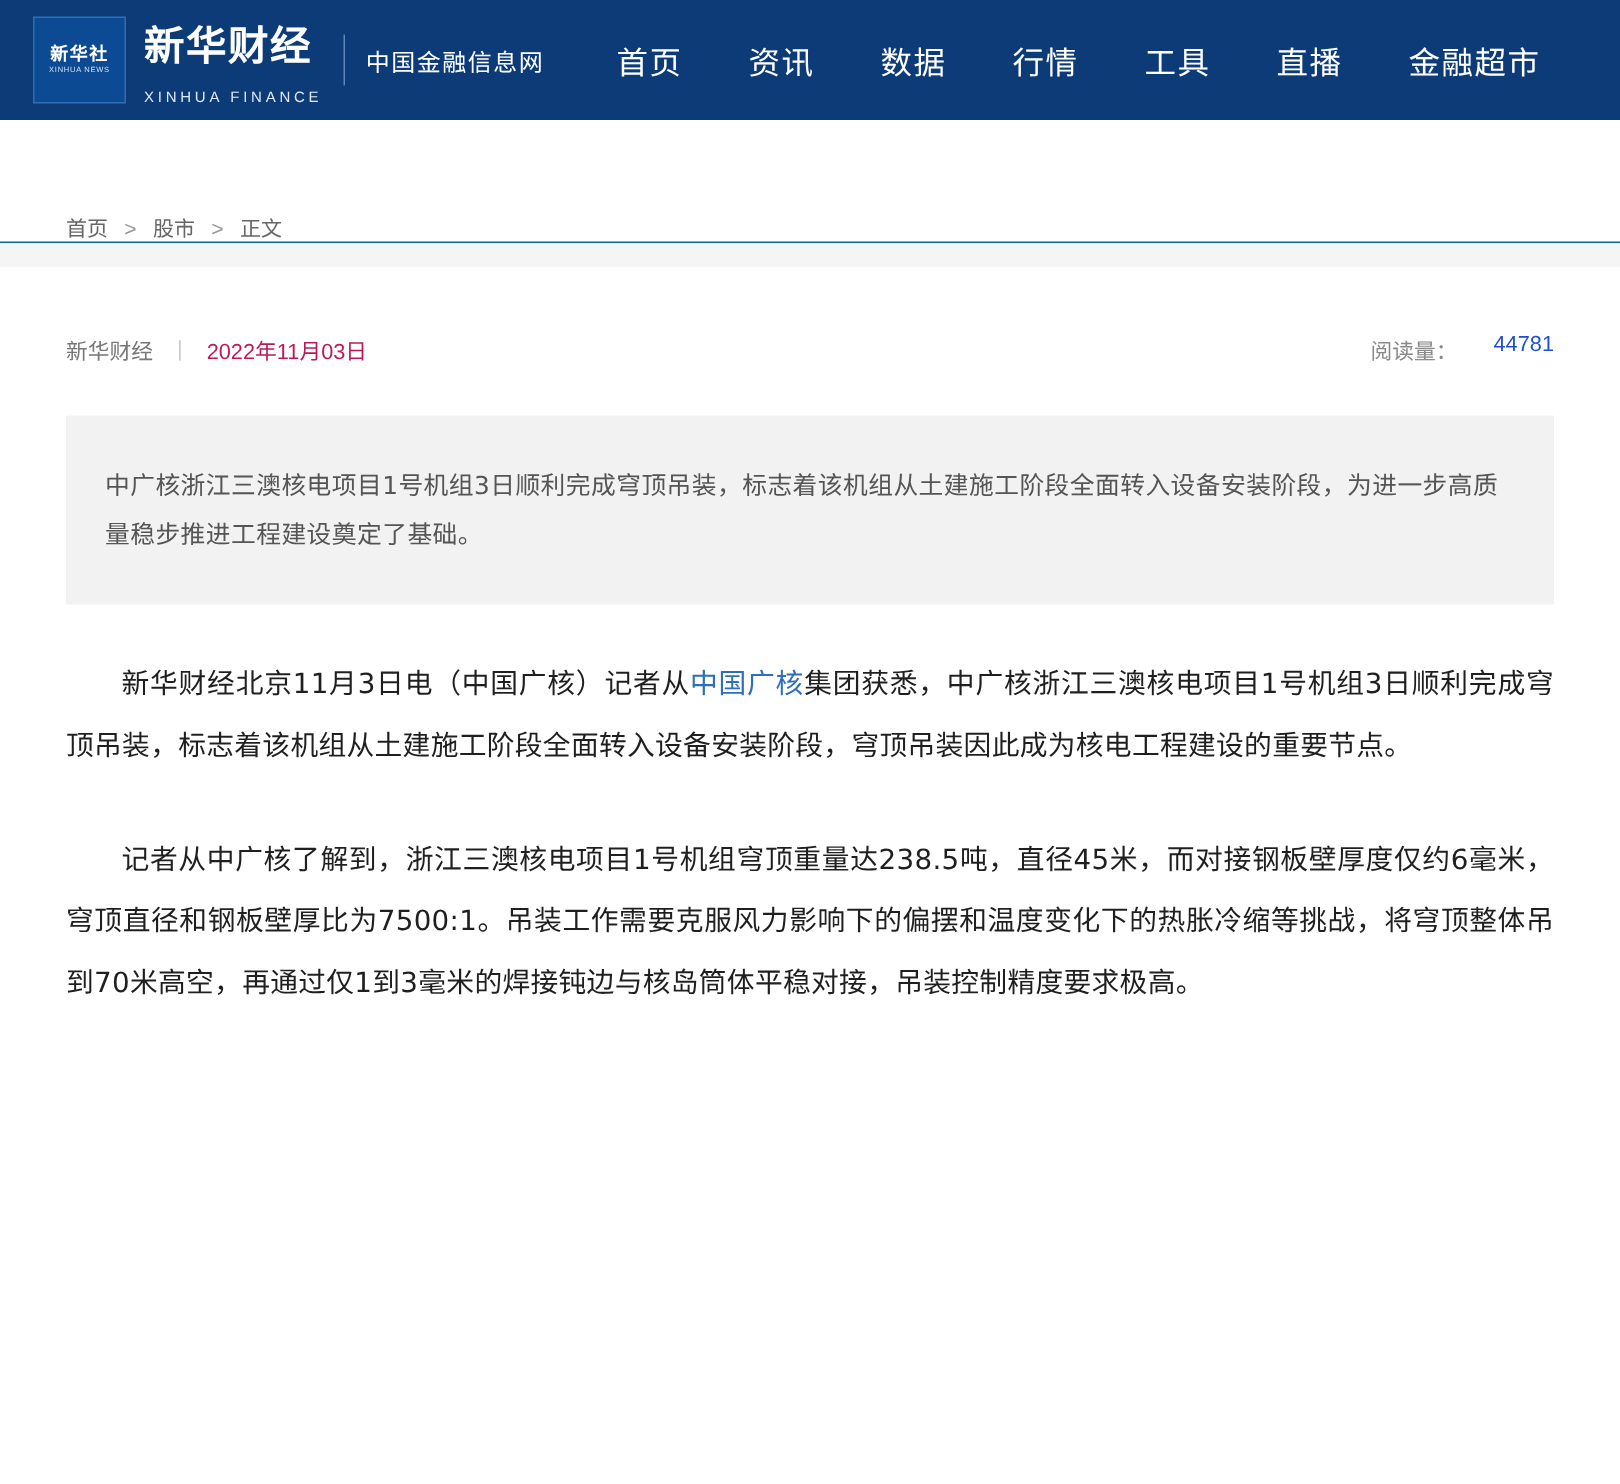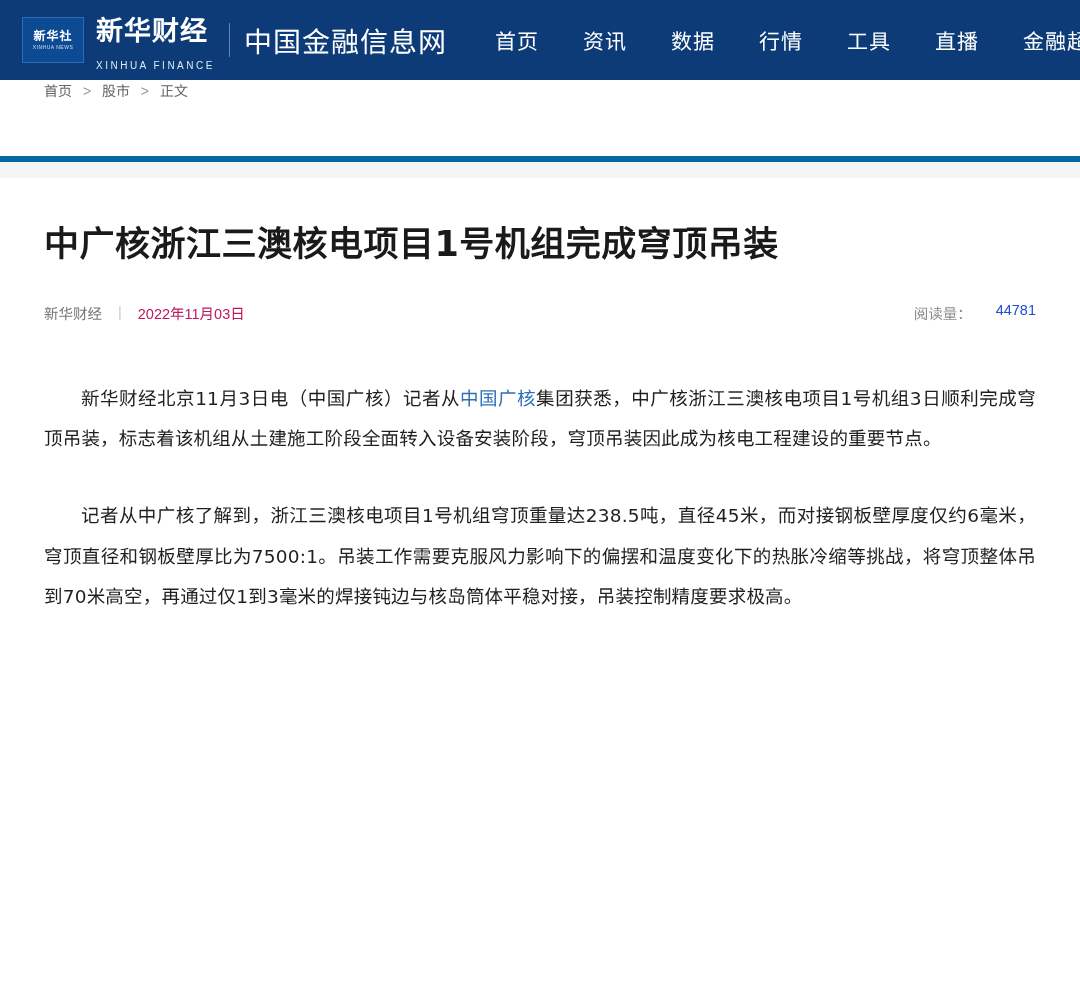--- a/index.html
+++ b/index.html
@@ -22,21 +22,21 @@
     overflow: hidden;
     white-space: nowrap;
   }
   .logo-block {
     display: flex;
     align-items: center;
     flex: 0 0 auto;
   }
   .logo-badge {
     width: 62px;
-    height: 46px;
+    height: 58px;
     background: #0d4a94;
     border: 1px solid #2f6cb0;
     display: flex;
     flex-direction: column;
     align-items: center;
     justify-content: center;
     color: #ffffff;
     line-height: 1.05;
     margin-right: 12px;
   }
@@ -62,44 +62,44 @@
     margin-top: 12px;
   }
   .logo-divider {
     width: 1px;
     height: 34px;
     background: #5d85b6;
     margin: 0 14px 0 4px;
   }
   .site-name {
     color: #ffffff;
-    font-size: 28px;
+    font-size: 16px;
     letter-spacing: 1px;
     margin-right: 26px;
   }
   .nav-items {
     display: flex;
     align-items: center;
     flex: 1 1 auto;
   }
   .nav-item {
     color: #ffffff;
     font-size: 21px;
     padding: 0 22px;
     letter-spacing: 1px;
     cursor: pointer;
   }
 
   
   .crumb-wrap {
     background: #ffffff;
-    border-bottom: 6px solid #0369a1;
+    border-bottom: 1px solid #0369a1;
     height: 82px;
     display: flex;
-    align-items: flex-start;
+    align-items: flex-end;
   }
   .crumb {
     padding-left: 44px;
     font-size: 14px;
     color: #666666;
   }
   .crumb span { color: #666666; }
   .crumb .sep { margin: 0 7px; color: #999999; }
   .crumb a { color: #666666; text-decoration: none; cursor: pointer; }
 
@@ -202,32 +202,32 @@
     <span class="sep">&gt;</span>
     <a>股市</a>
     <span class="sep">&gt;</span>
     <span>正文</span>
   </div>
 </div>
 
 <div class="page-bg">
   <div class="article">
 
-    <h1 class="headline">中广核浙江三澳核电项目1号机组完成穹顶吊装</h1>
 
     <div class="meta">
       <span class="source">新华财经</span>
       <span class="bar">|</span>
       <span class="date">2022年11月03日</span>
       <span class="views">
         <span>阅读量：</span>
         <span class="num">44781</span>
       </span>
     </div>
 
+    <div class="summary">中广核浙江三澳核电项目1号机组3日顺利完成穹顶吊装，标志着该机组从土建施工阶段全面转入设备安装阶段，为进一步高质量稳步推进工程建设奠定了基础。</div>
 
     <div class="body-text">
       <p>
         <span>新华财经北京11月3日电（中国广核）记者从</span><a>中国广核</a><span>集团获悉，中广核浙江三澳核电项目1号机组3日顺利完成穹顶吊装，标志着该机组从土建施工阶段全面转入设备安装阶段，穹顶吊装因此成为核电工程建设的重要节点。</span>
       </p>
       <p>记者从中广核了解到，浙江三澳核电项目1号机组穹顶重量达238.5吨，直径45米，而对接钢板壁厚度仅约6毫米，穹顶直径和钢板壁厚比为7500:1。吊装工作需要克服风力影响下的偏摆和温度变化下的热胀冷缩等挑战，将穹顶整体吊到70米高空，再通过仅1到3毫米的焊接钝边与核岛筒体平稳对接，吊装控制精度要求极高。</p>
     </div>
 
   </div>
 </div>

